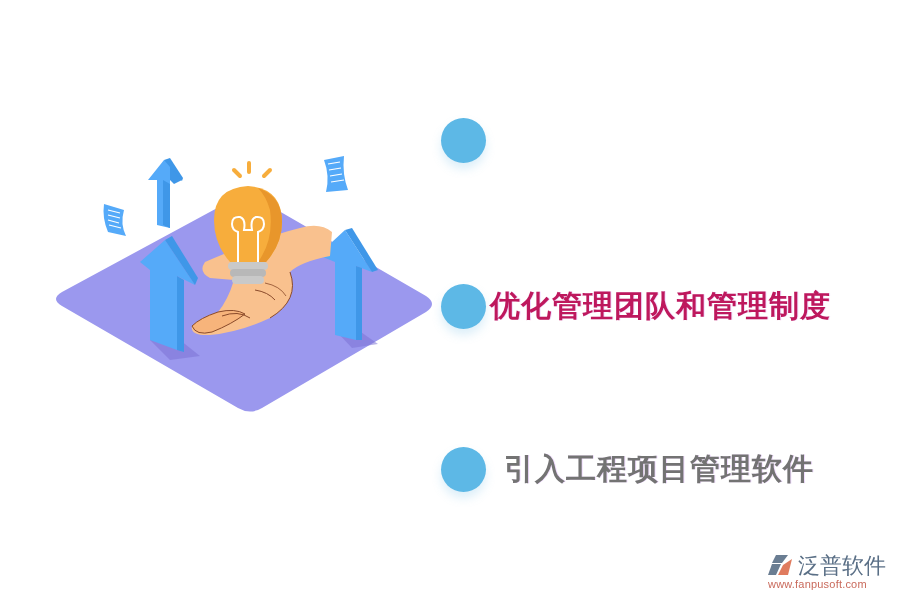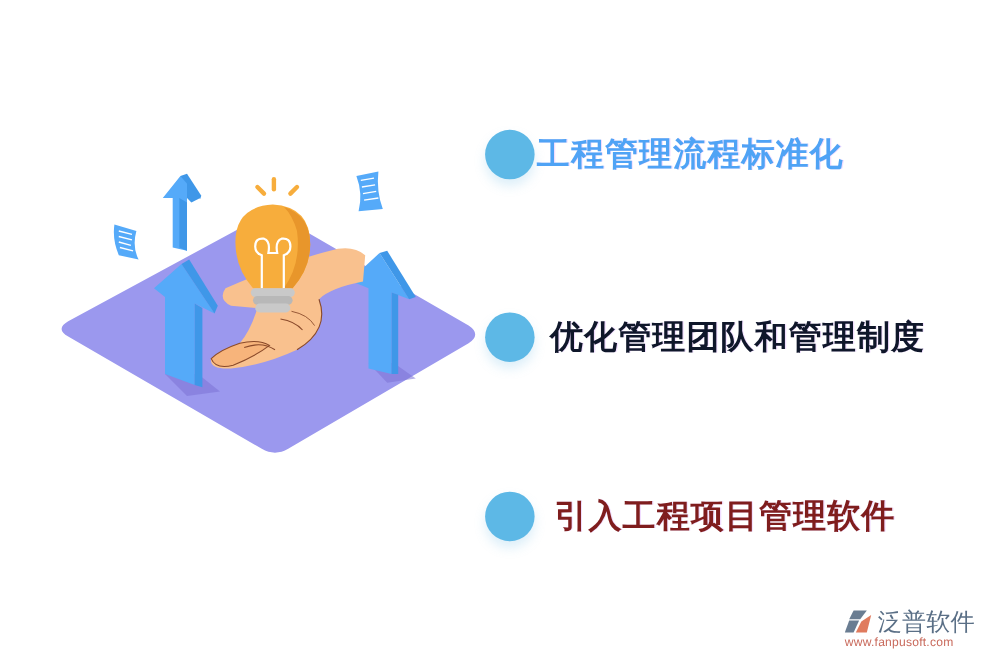--- a/index.html
+++ b/index.html
@@ -94,31 +94,30 @@
       <line x1="328" y1="164" x2="340" y2="162"></line>
       <line x1="329" y1="170" x2="341" y2="168"></line>
       <line x1="330" y1="176" x2="342" y2="174"></line>
       <line x1="331" y1="182" x2="344" y2="180"></line>
     </g>
   </g>
 </svg>
 
 <div class="item" style="left:441px; top:118px;">
   <div class="bullet" style="background:#5db8e6;"></div>
-  <span class="label" style="color:#4fa3f5; margin-left:2px;">工程管理流程标准化</span>
 </div>
 
 <div class="item" style="left:441px; top:284px;">
   <div class="bullet" style="background:#5db8e6;"></div>
-  <span class="label" style="color:#0f172a; margin-left:14px;">优化管理团队和管理制度</span>
+  <span class="label" style="color:#be185d; margin-left:4px;">优化管理团队和管理制度</span>
 </div>
 
 <div class="item" style="left:441px; top:447px;">
   <div class="bullet" style="background:#5db8e6;"></div>
-  <span class="label" style="color:#7f1d1d; margin-left:18px;">引入工程项目管理软件</span>
+  <span class="label" style="color:#737373; margin-left:18px;">引入工程项目管理软件</span>
 </div>
 
 <div class="logo">
   <svg class="logo-icon" width="26" height="24" viewBox="0 0 26 24">
     <path d="M8 2 L20 2 L14 10 L4 10 Z" fill="#6a7d92"></path>
     <path d="M4 11 L13 11 L8 22 L0 22 Z" fill="#6a7d92"></path>
     <path d="M15 12 L24 6 L20 22 L10 22 Z" fill="#e07b5e"></path>
   </svg>
   <span class="logo-name">泛普软件</span>
   <span class="logo-url">www.fanpusoft.com</span>

